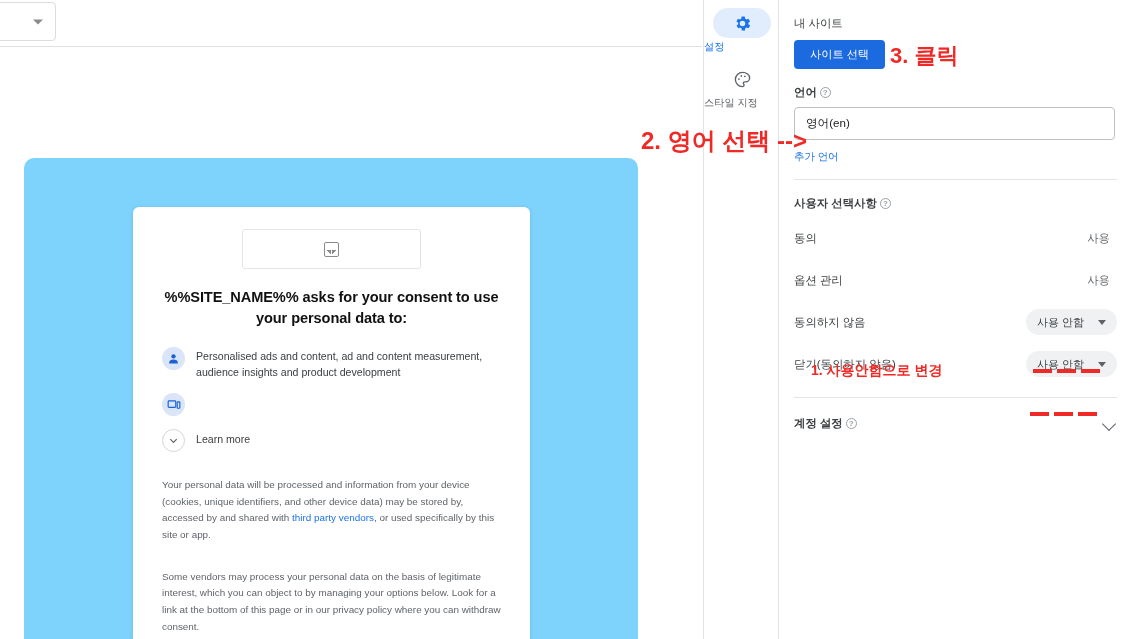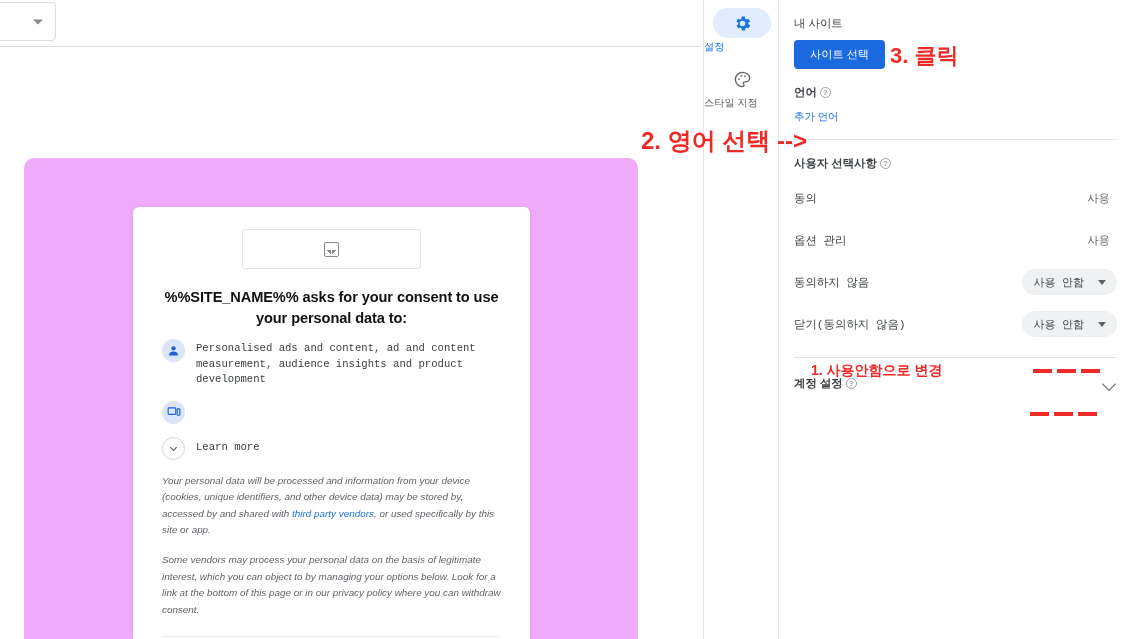--- a/index.html
+++ b/index.html
@@ -22,21 +22,21 @@
   }
   .stray-select .caret {
     position: absolute; right: 12px; top: 50%; transform: translateY(-50%);
     width: 0; height: 0; border-left: 5px solid transparent;
     border-right: 5px solid transparent; border-top: 5px solid #8b8b8b;
   }
 
   
   .stage {
     position: absolute; left: 24px; top: 158px; width: 614px; height: 481px;
-    background: #f0abfc; border-radius: 10px 10px 0 0;
+    background: #7dd3fc; border-radius: 10px 10px 0 0;
   }
   .consent-card {
     position: absolute; left: 109px; top: 49px; width: 397px; height: 432px;
     background: #fff; border-radius: 6px 6px 0 0;
     box-shadow: 0 1px 4px rgba(0,0,0,0.12);
     padding: 22px 29px 0 29px;
   }
   .logo-box {
     width: 179px; height: 40px; margin: 0 auto;
     border: 1px solid #e4e4e4; border-radius: 3px;
@@ -47,32 +47,32 @@
   .img-ph::after {
     content: ""; position: absolute; left: 2px; bottom: 2px; width: 9px; height: 4px;
     background:
       linear-gradient(to top right, transparent 49%, #8a8a8a 49%) no-repeat 0 0 / 4px 4px,
       linear-gradient(to top left, transparent 49%, #8a8a8a 49%) no-repeat 5px 0 / 4px 4px;
   }
   .consent-title {
     margin-top: 18px; text-align: center; font-size: 14.6px; font-weight: bold;
     color: #111; line-height: 1.42; letter-spacing: -0.1px;
   }
-  .purpose-list { margin-top: 10px; font-family: Liberation Mono, monospace; }
+  .purpose-list { margin-top: 18px; }
   .purpose-row { display: flex; align-items: flex-start; margin-bottom: 12px; }
   .p-ico {
     flex: 0 0 auto; width: 23px; height: 23px; border-radius: 50%;
     background: #dbe5f8; display: flex; align-items: center; justify-content: center;
     margin-right: 11px; margin-top: 1px;
   }
   .p-ico.plain { background: #fff; border: 1px solid #d6d6d6; }
   .p-txt { font-size: 10.6px; color: #3c4043; line-height: 1.45; padding-top: 3px; }
   .p-txt.learn { color: #3c4043; padding-top: 4px; }
   .body-para {
-    font-size: 9.9px; color: #5f6368; line-height: 1.68; margin-top: 13px; font-style: italic;
+    font-size: 9.9px; color: #5f6368; line-height: 1.68; margin-top: 25px;
   }
   .body-para a { color: #1a73e8; text-decoration: none; }
   .btn-sep { margin-top: 17px; border-top: 1px solid #ececec; }
 
   
   .rail {
     position: absolute; left: 703px; top: 0; width: 76px; height: 639px;
     background: #fff; border-left: 1px solid #e3e3e3; border-right: 1px solid #e3e3e3;
     padding-top: 8px;
   }
@@ -108,21 +108,21 @@
     width: 321px; height: 33px; border: 1px solid #bdc1c6; border-radius: 4px;
     background: #fff; display: flex; align-items: center; padding: 0 11px;
     font-size: 11.6px; color: #202124; cursor: pointer;
   }
   .link { display: inline-block; margin-top: 10px; font-size: 10.4px; color: #1a73e8;
     text-decoration: none; cursor: pointer; }
   .hr { margin-top: 15px; border-top: 1px solid #e4e4e4; }
 
   .opt-row {
     display: flex; align-items: center; justify-content: space-between;
-    height: 30px; margin-top: 12px; font-family: Liberation Mono, monospace;
+    height: 30px; margin-top: 12px;
   }
   .opt-name { font-size: 11.4px; color: #3c4043; }
   .opt-val { font-size: 11.4px; color: #5f6368; padding-right: 7px; }
   .chip {
     height: 26px; min-width: 90px; border-radius: 13px; background: #f0f1f3;
     display: flex; align-items: center; justify-content: center; gap: 14px;
     font-size: 11px; color: #3c4043; padding: 0 11px; cursor: pointer;
   }
   .chip .caret {
     width: 0; height: 0; border-left: 4px solid transparent;
@@ -243,20 +243,26 @@
 
     <div class="sec">
       <div class="sec-lbl">내 사이트</div>
       <button class="blue-btn">사이트 선택</button>
     </div>
 
     <div class="sec">
       <div class="sec-lbl bold">
         <span>언어</span><span class="help">?</span>
       </div>
+      <div class="field">
+        <div class="select-box">
+          <span>영어(en)</span>
+        </div>
+        <span class="caret"></span>
+      </div>
       <a class="link">추가 언어</a>
     </div>
 
     <div class="hr"></div>
 
     <div class="sec">
       <div class="sec-lbl bold">
         <span>사용자 선택사항</span><span class="help">?</span>
       </div>
 

